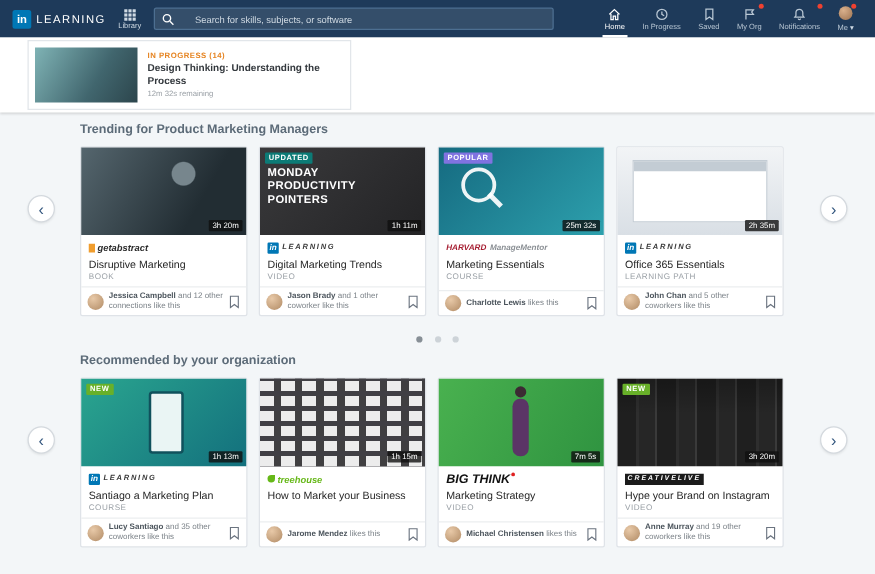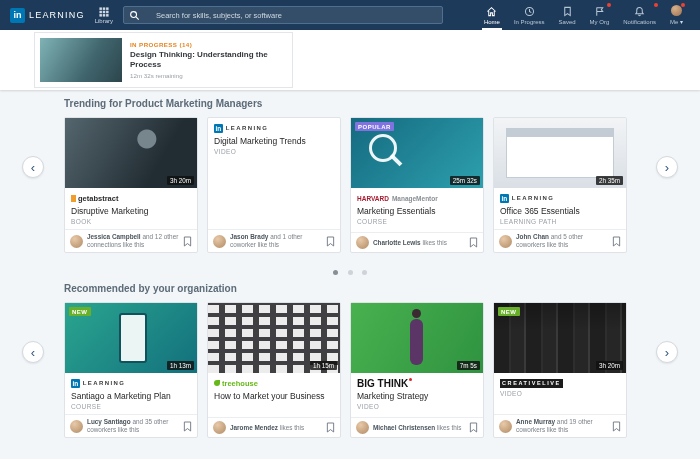--- a/index.html
+++ b/index.html
@@ -22,21 +22,21 @@
               gap:2px; padding:0 7px; color:#b9c7d4; font-size:6px; cursor:pointer; }
   .nav-item svg { stroke:#b9c7d4; fill:none; stroke-width:1.1; }
   .nav-item.active { color:#fff; }
   .nav-item.active svg { stroke:#fff; }
   .nav-item.active::after { content:""; position:absolute; left:5px; right:5px; bottom:0; height:2px; background:#fff; }
   .ndot { position:absolute; top:3px; right:5px; width:4px; height:4px; border-radius:50%; background:#ef4130; }
   .me-av { width:11px; height:11px; border-radius:50%; background:radial-gradient(circle at 35% 30%,#d9b08c,#9c7250); }
   .caret { color:#cfdae4; font-size:6px; }
 
   
-  .hero { height:60px; background:#fff; display:flex; align-items:center; padding:0 34px; gap:24px;
+  .hero { height:60px; background:#fff; display:flex; align-items:center; padding:0 22px; gap:24px;
           box-shadow:0 1px 2px rgba(0,0,0,.14); position:relative; z-index:1; }
   .progress-card { display:flex; gap:8px; align-items:center; border:1px solid #e2e6ea; padding:5px 10px 5px 5px; flex:none; background:#fff; }
   .pthumb { width:82px; height:44px; flex:none; background:linear-gradient(120deg,#7fb3b5,#41666e 60%,#2c454c); }
   .plabel { font-size:6.2px; font-weight:bold; color:#e68523; letter-spacing:.4px; }
   .ptitle { font-size:8px; font-weight:bold; color:#33383d; width:152px; line-height:1.25; margin:2px 0; }
   .premain { font-size:6.2px; color:#9aa0a6; }
   .stats { flex:1; display:flex; align-items:center; }
   .stat { flex:1; text-align:center; padding:2px 6px; cursor:pointer; }
   .stat + .stat { border-left:1px solid #f0f2f4; }
   .sval { font-size:15px; color:#0f83c6; }
@@ -81,21 +81,21 @@
                            repeating-linear-gradient(90deg, #ececec 0 11px, #403f41 11px 17px); }
   .th-g { background:linear-gradient(120deg,#49b14f,#2f9340); }
   .th-g::before { content:""; position:absolute; left:50%; top:16px; width:13px; height:46px; margin-left:-7px;
                   background:#5b3566; border-radius:6px; }
   .th-g::after { content:""; position:absolute; left:50%; top:6px; width:9px; height:9px; margin-left:-5px;
                  background:#3c2a33; border-radius:50%; }
   .th-h { background:linear-gradient(rgba(0,0,0,.25), transparent 40%),
           repeating-linear-gradient(90deg,#1f1f1f 0 15px,#2e2e2e 15px 17px,#262626 17px 30px,#3a3a3a 30px 32px); }
 
   .cbody { padding:5px 6px 3px; flex:1; }
-  .provider { display:flex; align-items:center; gap:3px; height:10px; font-size:7px; font-weight:bold; color:#2b2b2b; }
+  .provider { display:flex; align-items:center; gap:3px; height:10px; font-size:7px; font-weight:bold; color:#2b2b2b;font-style:italic; }
   .pmark:empty { display:none; }
   .p-li .pmark { background:#0077b5; color:#fff; border-radius:1px; padding:0 1.5px; font-size:6.5px; line-height:9px; }
   .p-li .pname { letter-spacing:1.4px; font-size:6px; color:#3a3a3a; }
   .p-harvard .pmark { color:#a51c30; font-size:6.5px; }
   .p-harvard .pname { color:#8a8f94; font-size:6.5px; }
   .p-ga .pname { font-size:7.5px; }
   .p-ga .pname::before { content:""; display:inline-block; width:5px; height:7px; background:#f09d2e; margin-right:2px; vertical-align:-1px; }
   .p-tree .pname { color:#66b818; font-size:7.5px; }
   .p-tree .pname::before { content:""; display:inline-block; width:6px; height:6px; background:#66b818;
                            border-radius:50% 0 50% 50%; margin-right:2px; }
@@ -226,20 +226,25 @@
         <div class="csocial">
           <span class="avatar"></span>
           <span class="stext"><b>Jessica Campbell</b> <span>and 12 other connections like this</span></span>
           <svg class="bm" width="9" height="11" viewBox="0 0 10 12">
             <path d="M1.5 1 h7 v10 L5 8.3 1.5 11 Z" fill="none" stroke="#6b7480"></path>
             </svg>
         </div>
       </div>
 
       <div class="card">
+        <div class="thumb th-b">
+          <span class="badge bg-updated">UPDATED</span>
+          <div class="thumb-text">Monday Productivity Pointers</div>
+          <span class="duration">1h 11m</span>
+        </div>
         <div class="cbody">
           <div class="provider p-li">
             <span class="pmark">in</span>
             <span class="pname">LEARNING</span>
           </div>
           <div class="ctitle">Digital Marketing Trends</div>
           <div class="ctype">VIDEO</div>
         </div>
         <div class="csocial">
           <span class="avatar"></span>
@@ -377,20 +382,21 @@
       <div class="card">
         <div class="thumb th-h">
           <span class="badge bg-new">NEW</span>
           <span class="duration">3h 20m</span>
         </div>
         <div class="cbody">
           <div class="provider p-cl">
 
             <span class="pname">CREATIVELIVE</span>
           </div>
+          <div class="ctitle">Hype your Brand on Instagram</div>
           <div class="ctype">VIDEO</div>
         </div>
         <div class="csocial">
           <span class="avatar"></span>
           <span class="stext"><b>Anne Murray</b> <span>and 19 other coworkers like this</span></span>
           <svg class="bm" width="9" height="11" viewBox="0 0 10 12">
             <path d="M1.5 1 h7 v10 L5 8.3 1.5 11 Z" fill="none" stroke="#6b7480"></path>
             </svg>
         </div>
       </div>

